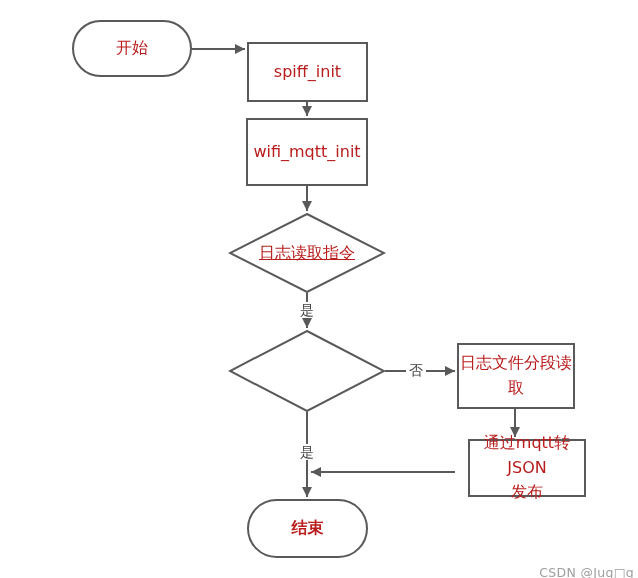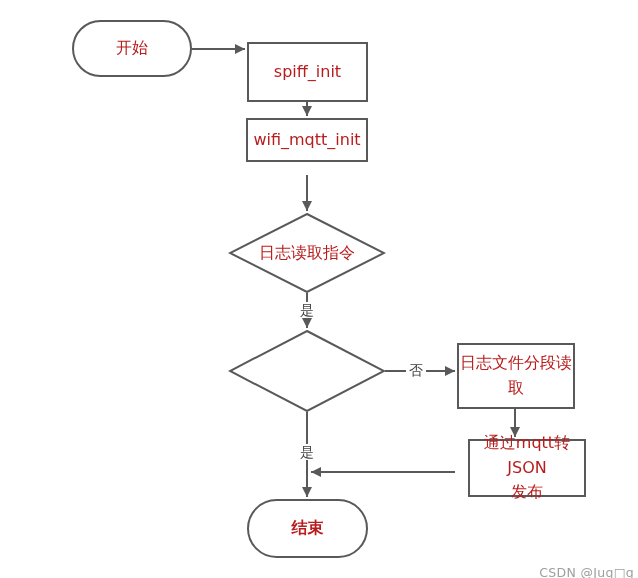--- a/index.html
+++ b/index.html
@@ -37,20 +37,21 @@
   .process {
     border: 2px solid #595959;
   }
   .terminator {
     border: 2px solid #595959;
     border-radius: 30px;
   }
   .decision {
     background: transparent;
     border: none;
+    text-decoration: underline;
   }
   .decision .shape {
     position: absolute;
     left: 0;
     top: 0;
     width: 100%;
     height: 100%;
   }
   .decision .lbl {
     position: relative;
@@ -98,21 +99,21 @@
   </svg>
 
   <div class="node terminator" style="left:72px; top:20px; width:120px; height:57px;">
     <span>开始</span>
   </div>
 
   <div class="node process" style="left:247px; top:18px; width:121px; height:60px;margin-top:24px;">
     <span>spiff_init</span>
   </div>
 
-  <div class="node process" style="left:246px; top:118px; width:122px; height:44px;">
+  <div class="node process" style="left:246px; top:118px; width:122px; height:68px;">
     <span>wifi_mqtt_init</span>
   </div>
 
   <div class="node decision" style="left:228px; top:213px; width:158px; height:80px;">
     <svg class="shape" viewBox="0 0 158 80" xmlns="http://www.w3.org/2000/svg">
       <polygon points="79,1 156,40 79,79 2,40" fill="#ffffff" stroke="#595959" stroke-width="2"></polygon>
     </svg>
     <span class="lbl">日志读取指令</span>
   </div>
 

